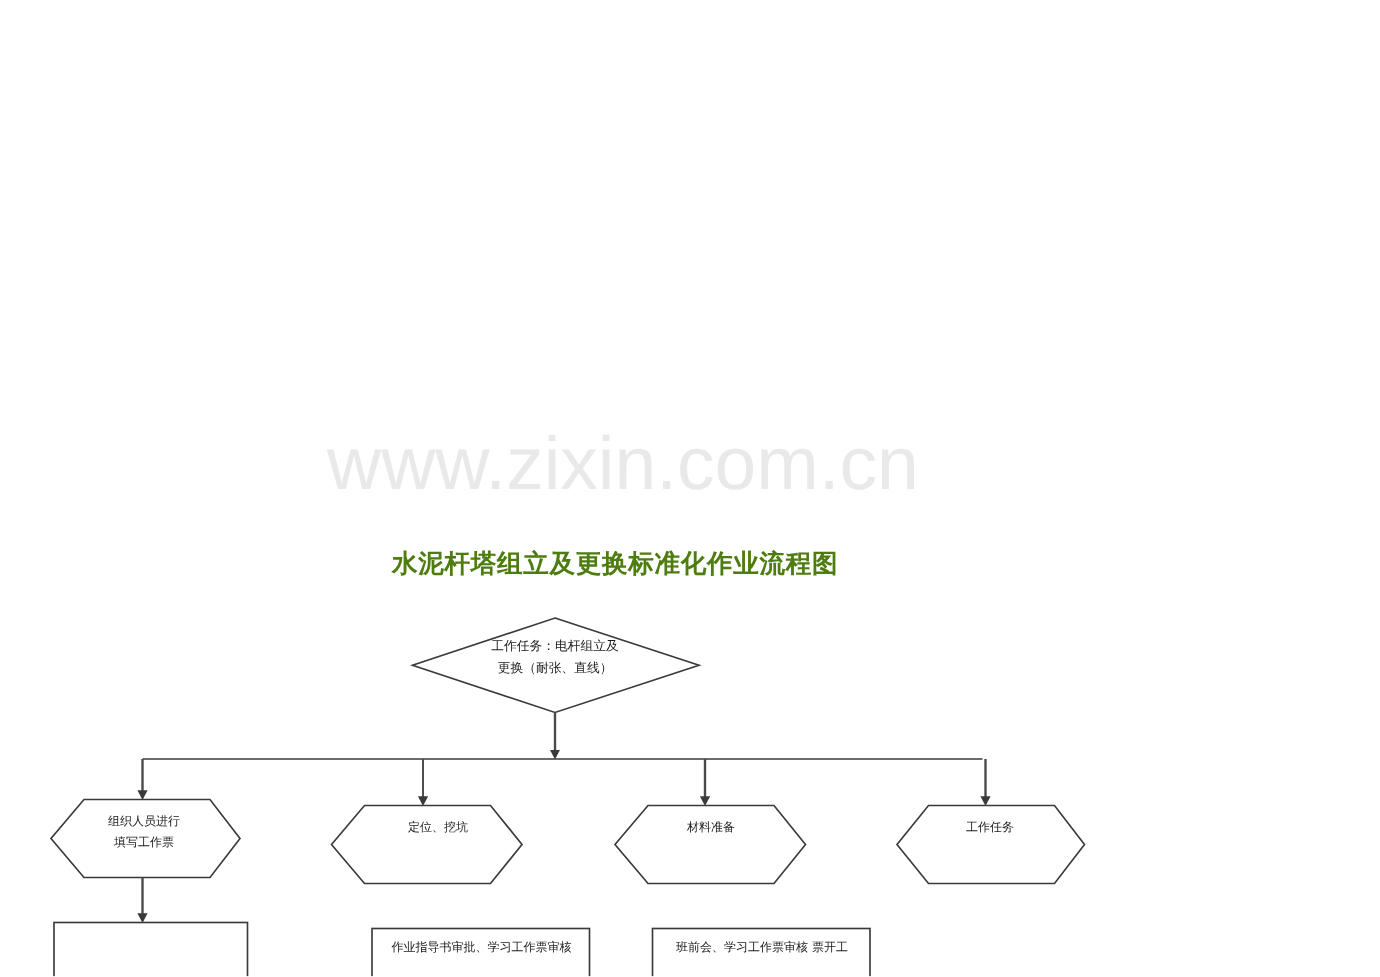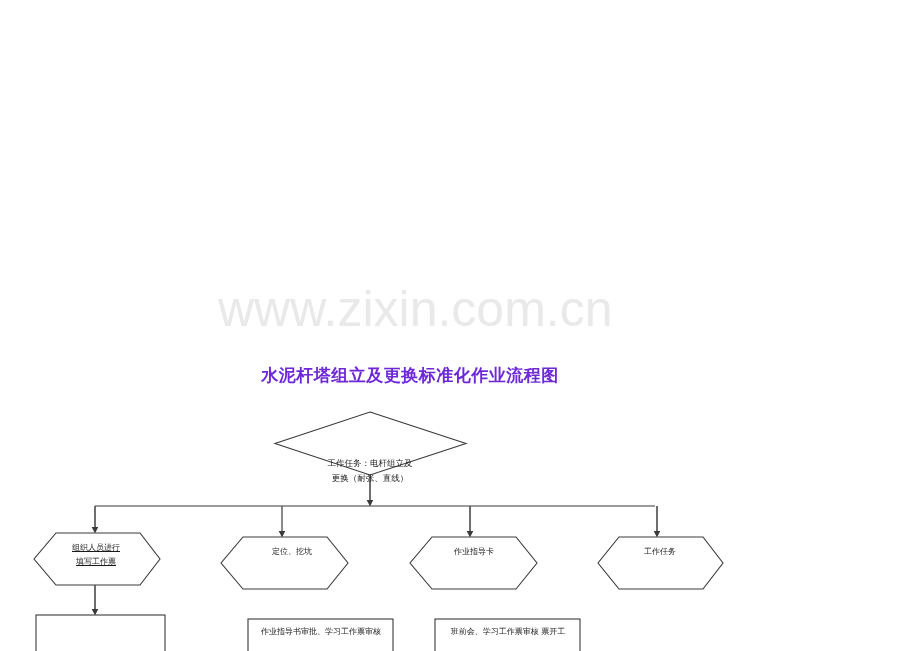--- a/index.html
+++ b/index.html
@@ -42,45 +42,43 @@
   }
   .doc-title {
     position: absolute;
     left: 0px;
     top: 364px;
     width: 820px;
     text-align: center;
     font-family: Liberation Serif, serif;
     font-size: 17px;
     font-weight: 600;
-    color: #6d28d9;
+    color: #4d7c0f;
     letter-spacing: 0.5px;
     white-space: nowrap;
   }
   .node-label {
     position: absolute;
     text-align: center;
     font-family: "DejaVu Serif", "Liberation Serif", serif;
     color: #1a1a1a;
     line-height: 1.75;
     pointer-events: none;
   }
   .lbl-diamond {
     left: 295px;
     top: 424px;
     width: 150px;
     font-size: 8.5px;
-    margin-top: 32px;
   }
   .lbl-hex1 {
     left: 40px;
     top: 541px;
     width: 112px;
     font-size: 8px;
-    text-decoration: underline;
   }
   .lbl-hex2 {
     left: 236px;
     top: 545px;
     width: 112px;
     font-size: 8px;
   }
   .lbl-hex3 {
     left: 418px;
     top: 545px;
@@ -166,21 +164,21 @@
   <div class="node-label lbl-hex1">
     <span class="lbl-line">组织人员进行</span>
     <span class="lbl-line">填写工作票</span>
   </div>
 
   <div class="node-label lbl-hex2">
     <span class="lbl-line">定位、挖坑</span>
   </div>
 
   <div class="node-label lbl-hex3">
-    <span class="lbl-line">作业指导卡</span>
+    <span class="lbl-line">材料准备</span>
   </div>
 
   <div class="node-label lbl-hex4">
     <span class="lbl-line">工作任务</span>
   </div>
 
 
   <div class="node-label lbl-box2">
     <span class="lbl-line">作业指导书审批、学习工作票审核</span>
   </div>

